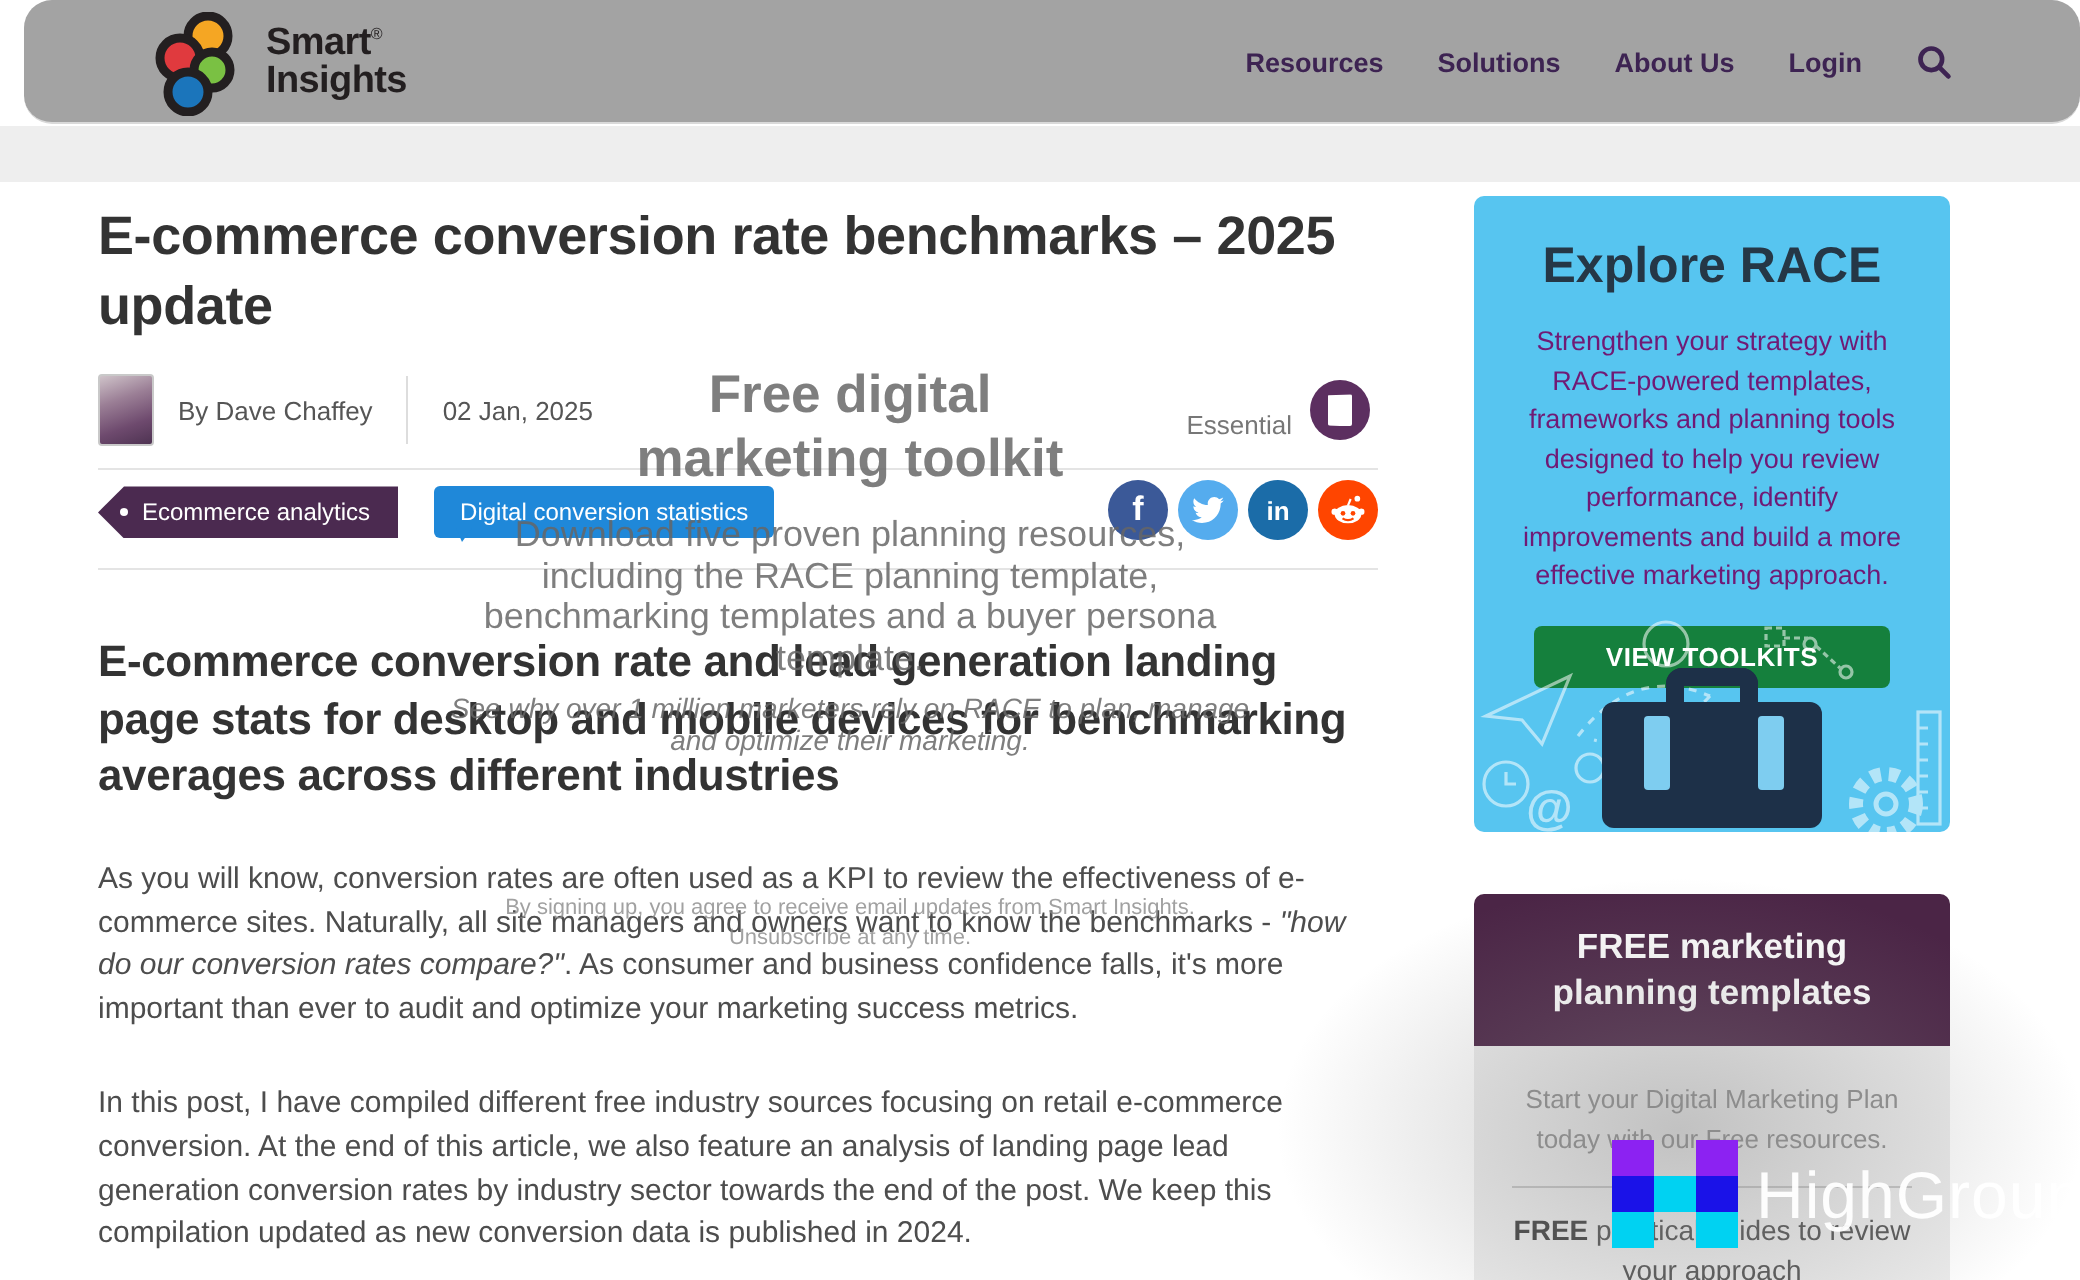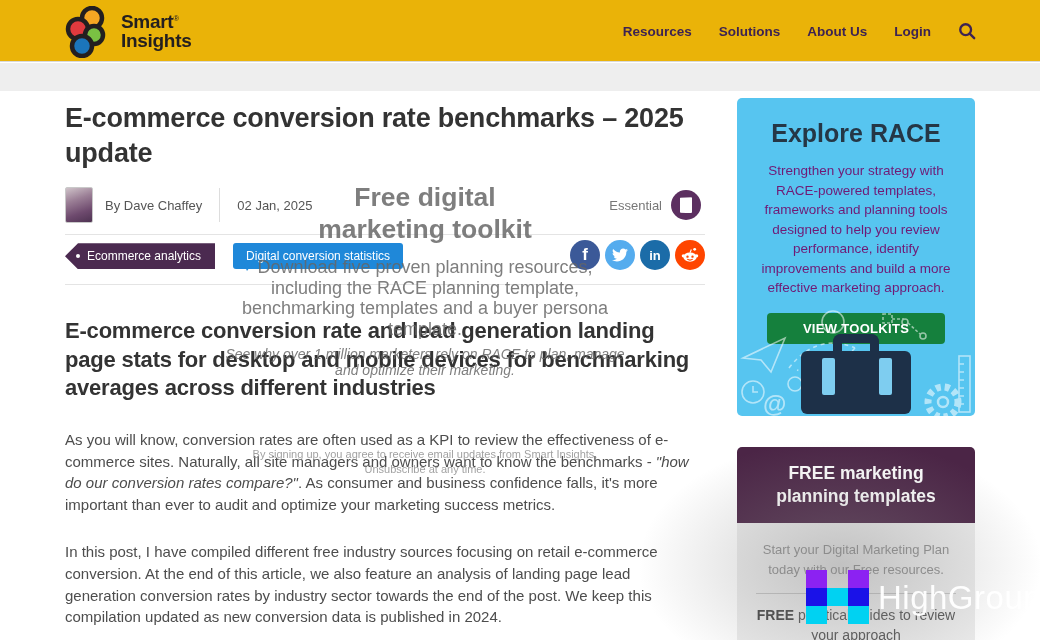--- a/index.html
+++ b/index.html
@@ -1,41 +1,41 @@
 <!DOCTYPE html>
 <html><head>
 <meta charset="utf-8">
 <style>
   * { margin:0; padding:0; box-sizing:border-box; }
   html,body { width:1040px; height:640px; }
   body { font-family:"Liberation Sans", sans-serif; background:#fff; }
   .page { position:relative; width:1040px; height:640px; overflow:hidden; background:#fff; }
 
   
-  .site-header { position:absolute; top:0; left:0; right:0; height:62px; background:#eab308;
-                 border-bottom:1px solid #d9d9d9; z-index:5; }
+  .site-header { position:absolute; top:0; left:12px; right:0; height:62px; background:#a3a3a3;
+                 border-bottom:1px solid #d9d9d9; z-index:5;border-radius:14px; }
   .logo { position:absolute; left:64px; top:6px; display:flex; align-items:center; gap:7px; cursor:pointer; }
   .brand-text { color:#231f20; font-weight:700; font-size:19px; line-height:0.98; letter-spacing:-0.3px; }
   .brand-text sup { font-size:8px; font-weight:400; vertical-align:super; }
   .main-nav { position:absolute; right:64px; top:0; height:62px; display:flex; align-items:center; gap:27px; }
   .main-nav a { color:#3d2352; font-size:13.5px; font-weight:600; text-decoration:none; cursor:pointer; }
   .search-btn { display:flex; align-items:center; cursor:pointer; }
 
   
   .band { position:absolute; top:63px; left:0; right:0; height:28px; background:#eeeeee; }
 
   
-  .article { position:absolute; left:65px; top:91px; width:640px; z-index:1; }
+  .article { position:absolute; left:49px; top:91px; width:640px; z-index:1; }
   .article h1 { font-size:27px; font-weight:700; color:#333; line-height:1.3; margin-top:10px; letter-spacing:-0.2px; }
   .meta-row { margin-top:14px; display:flex; align-items:center; height:40px; position:relative; }
   .avatar { width:28px; height:36px; border:1px solid #c9c9c9; border-radius:2px;
             background:linear-gradient(160deg,#cfc3c9 0%,#9b7f96 35%,#6e4a6e 70%,#4e3352 100%); margin-right:12px; }
   .byline, .date { font-size:13px; color:#555; }
   .meta-sep { width:1px; height:34px; background:#ddd; margin:0 17px; }
-  .badge { position:absolute; right:4px; display:flex; align-items:center; gap:9px; }
+  .badge { position:absolute; right:4px; display:flex; align-items:flex-end; gap:9px; }
   .badge-label { font-size:13px; color:#777; }
   .badge-icon { width:30px; height:30px; border-radius:50%; background:#5c2f60;
                 display:flex; align-items:center; justify-content:center; }
   .page-glyph { width:12px; height:16px; background:#fff; border-radius:1px;
                 clip-path:polygon(0 3%, 100% 0, 100% 100%, 0 97%); }
   .rule { border:none; border-top:1px solid #e4e4e4; margin:9px 0 0; }
   .tag-row { margin-top:8px; height:32px; position:relative; display:flex; gap:18px; align-items:flex-start; }
   .tag { color:#fff; font-size:12px; height:26px; display:inline-flex; align-items:center; cursor:pointer; }
   .tag-purple { position:relative; background:#4b2a50; padding:0 14px 0 22px;
                 clip-path:polygon(13px 0, 100% 0, 100% 100%, 13px 100%, 0 50%); }

